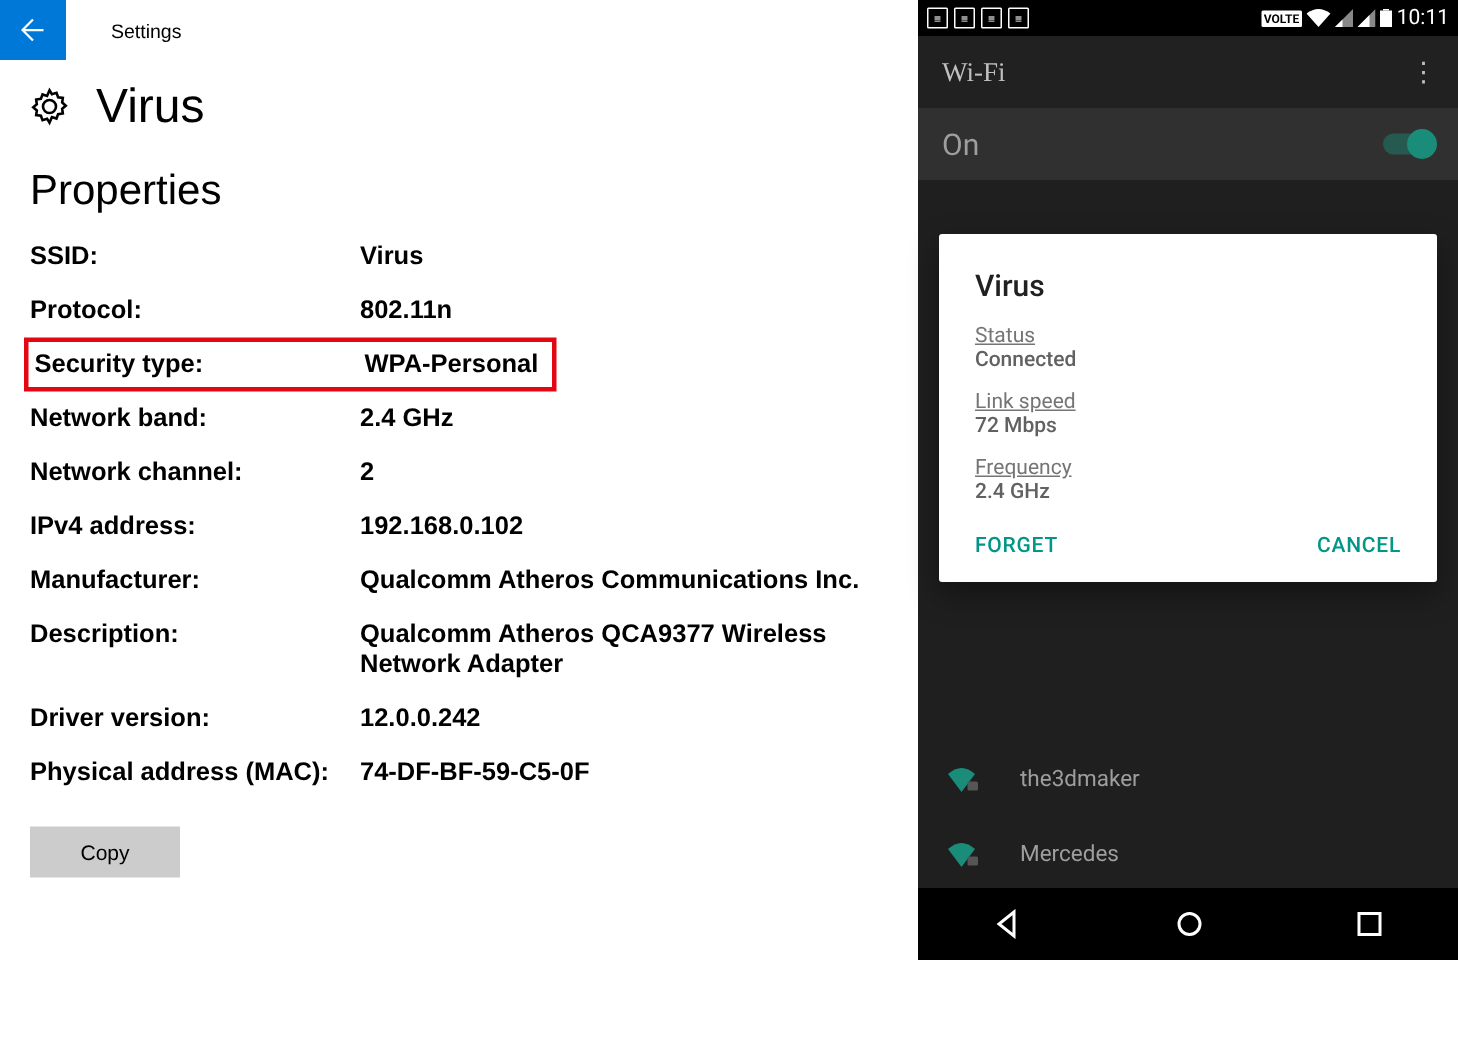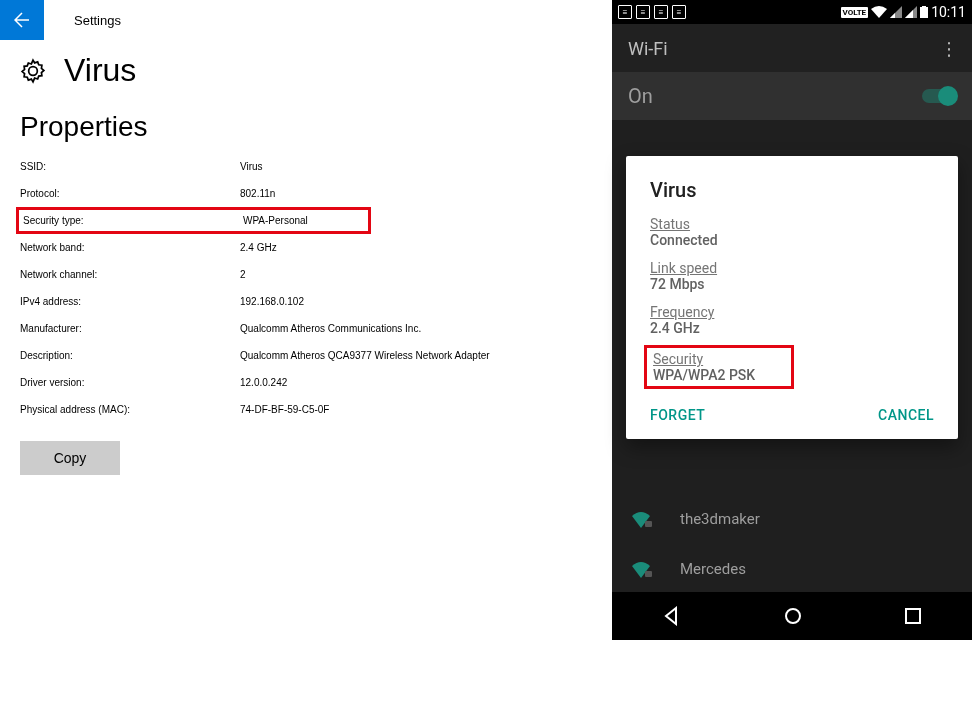--- a/index.html
+++ b/index.html
@@ -11,37 +11,37 @@
 .left { width: 600px; height: 702px; background: #fff; position: relative; }
 .titlebar { height: 40px; display: flex; align-items: center; }
 .back-btn { width: 44px; height: 40px; background: #0078d7; display: flex; align-items: center; justify-content: center; }
 .back-btn svg { fill: #fff; }
 .titlebar-text { font-size: 13px; margin-left: 30px; color: #000; }
 .page-header { display: flex; align-items: center; padding: 12px 20px 0 20px; }
 .gear { width: 26px; height: 26px; margin-right: 18px; }
 .page-title { font-size: 32px; font-weight: 300; }
 .props-title { font-size: 28px; font-weight: 300; padding: 22px 20px 10px 20px; }
 .props { padding: 0 20px; }
-.row { display: flex; padding: 8px 0; font-size: 10px; }
+.row { display: flex; padding: 8px 0; font-size: 17px; font-weight: bold; }
 .row .k { width: 220px; }
 .row .v { flex: 1; }
 .row.hl { padding: 0; }
 .row.hl .inner { display: flex; width: 355px; border: 3px solid #e30613; padding: 5px 4px; margin-left: -4px; }
 .row.hl .inner .k { width: 220px; }
 .copy-btn { margin: 18px 0 0 20px; width: 100px; height: 34px; background: #cccccc; border: none; font-size: 14px; font-family: inherit; }
 
 
 .right { width: 360px; height: 640px; margin-left: 12px; background: #303030; position: relative; font-family: Roboto, Arial, sans-serif; }
 .statusbar { height: 24px; background: #000; display: flex; align-items: center; justify-content: space-between; padding: 0 6px; font-size: 12px; color: #fff; }
 .sb-left { display: flex; gap: 4px; }
 .sb-right { display: flex; gap: 3px; align-items: center; }
 .sb-icon { width: 14px; height: 14px; border: 1px solid #fff; border-radius: 1px; display:flex; align-items:center; justify-content:center; font-size:8px;}
 .volte { font-size: 8px; background:#fff; color:#000; padding:1px 2px; font-weight:bold; border-radius:1px; }
 .rtime { font-size: 14px; }
-.appbar { height: 48px; display: flex; align-items: center; justify-content: space-between; padding: 0 16px; color: #bfbfbf; font-size: 18px; background:#212121; }
+.appbar { height: 48px; display: flex; align-items: center; justify-content: space-between; padding: 0 16px; color: #bfbfbf; font-size: 18px; background:#212121;font-family:Liberation Serif, serif; }
 .dots { font-size: 18px; letter-spacing: -2px; }
 .onrow { height: 48px; display: flex; align-items: center; justify-content: space-between; padding: 0 16px; color: #9e9e9e; font-size: 20px; background:#303030;}
 .toggle { width: 34px; height: 14px; background: #265950; border-radius: 10px; position: relative; }
 .toggle .knob { position: absolute; right: -2px; top: -3px; width: 20px; height: 20px; background: #1a8c7a; border-radius: 50%; }
 
 .scrim { position: absolute; left:0; right:0; top: 120px; bottom: 48px; background: rgba(0,0,0,0.35); }
 .list-item { position: absolute; left: 0; right: 0; height: 50px; display: flex; align-items: center; padding-left: 18px; color: #9e9e9e; font-size: 15px; }
 .list-item.i1 { top: 494px; }
 .list-item.i2 { top: 544px; }
 .wifi-icn { width: 22px; height: 18px; margin-right: 28px; position: relative; }
@@ -194,24 +194,20 @@
           <div class="val">Connected</div>
         </div>
       <div class="dlg-sec">
           <div class="lbl">Link speed</div>
           <div class="val">72 Mbps</div>
         </div>
       <div class="dlg-sec">
           <div class="lbl">Frequency</div>
           <div class="val">2.4 GHz</div>
         </div>
-      <div class="dlg-sec boxed">
-          <div class="lbl">Security</div>
-          <div class="val">WPA/WPA2 PSK</div>
-        </div>
       <div class="dlg-actions">
         <button>FORGET</button>
         <button>CANCEL</button>
       </div>
     </div>
 
     <div class="navbar">
       <svg width="20" height="20" viewBox="0 0 20 20">
           <path d="M14 2 L4 10 L14 18 Z" fill="none" stroke="#fff"></path>
         </svg>

